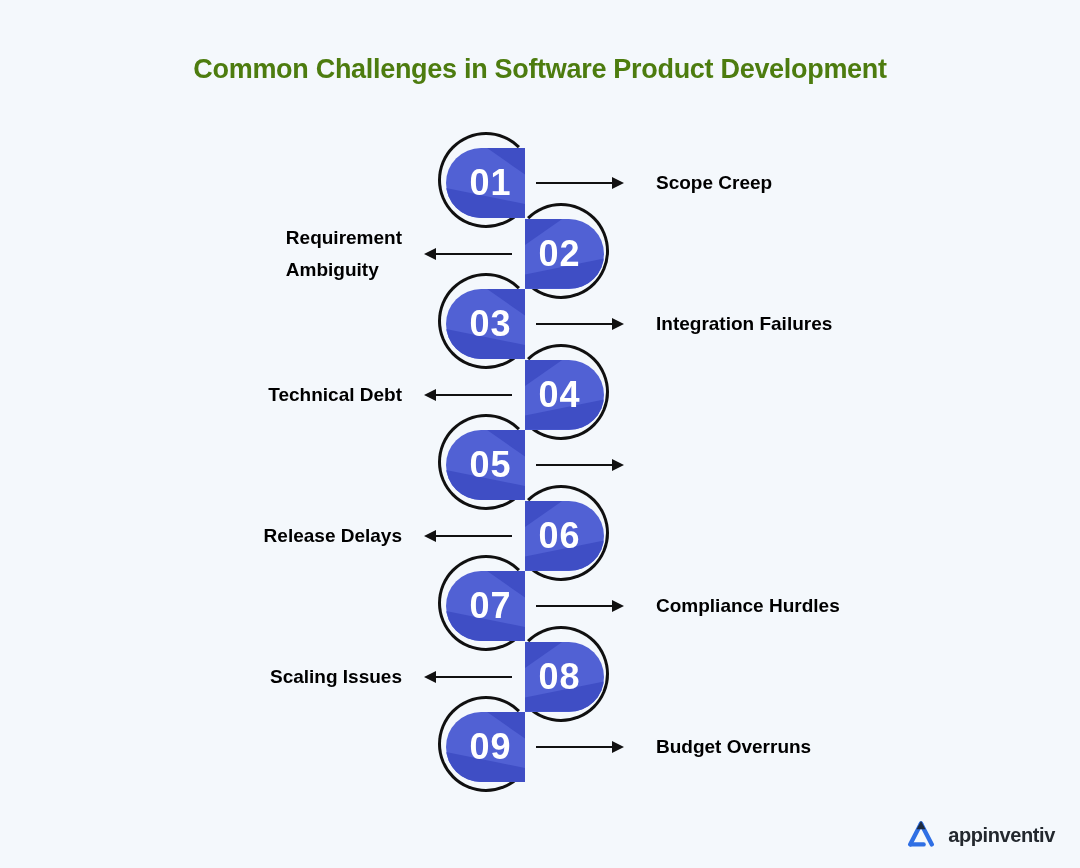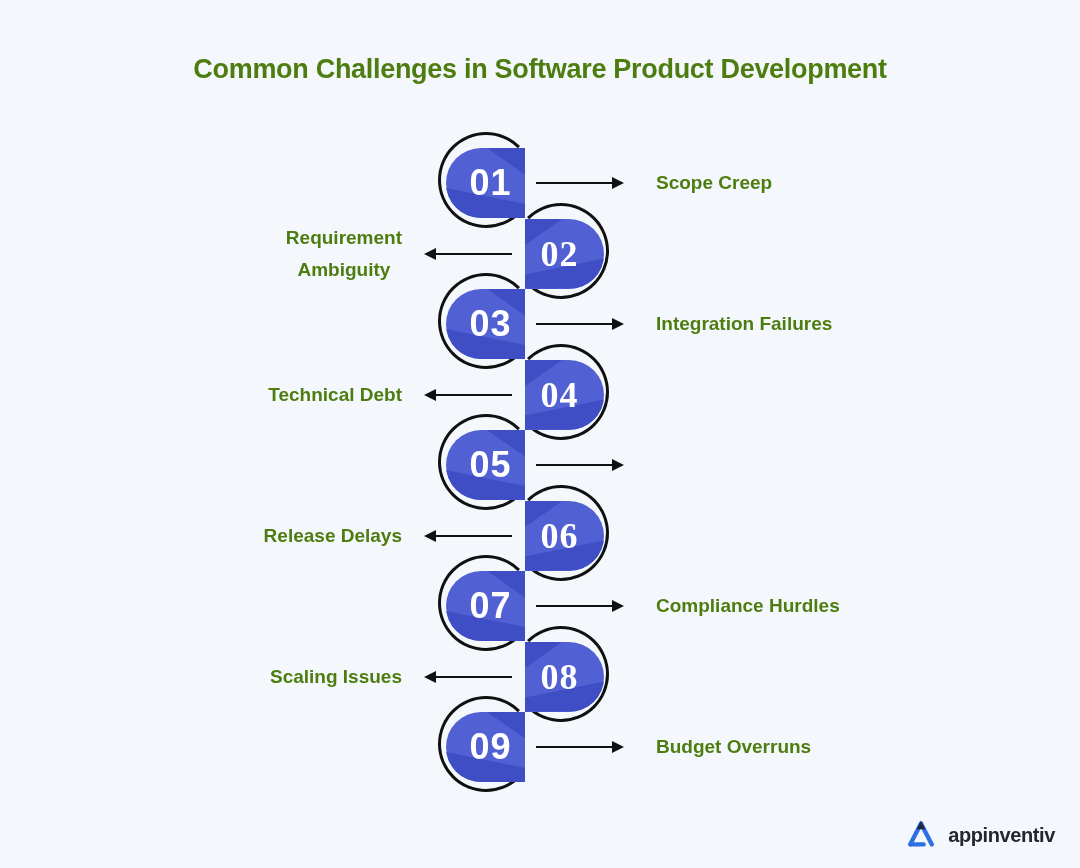--- a/index.html
+++ b/index.html
@@ -31,21 +31,21 @@
     position:absolute;top:var(--top);
     width:79px;height:70px;
     background:#5161d4;
     overflow:hidden;
     display:flex;align-items:center;justify-content:center;
   }
   .badge::before,.badge::after{
     content:"";position:absolute;inset:0;background:#3f4ec5;
   }
   .side-right .badge{left:446px;border-radius:35px 0 0 35px;}
-  .side-left  .badge{left:525px;border-radius:0 35px 35px 0;font-family:Liberation Serif, serif;}
+  .side-left  .badge{left:525px;border-radius:0 35px 35px 0;}
   .side-right .badge::before{clip-path:polygon(52% 0, 100% 0, 100% 38%);}
   .side-right .badge::after {clip-path:polygon(0 57%, 100% 80%, 100% 100%, 0 100%);}
   .side-left  .badge::before{clip-path:polygon(48% 0, 0 0, 0 38%);}
   .side-left  .badge::after {clip-path:polygon(100% 57%, 0 80%, 0 100%, 100% 100%);}
   .num{
     position:relative;z-index:2;
     color:#ffffff;font-size:36px;font-weight:700;letter-spacing:1px;
   }
   .side-right .num{transform:translateX(5px);}
   .side-left  .num{transform:translateX(-5px);}
@@ -69,25 +69,25 @@
   .side-left  .arrow{left:424px;}
   .shaft{width:76px;height:2px;background:#111;}
   .head{width:0;height:0;border-top:6px solid transparent;border-bottom:6px solid transparent;}
   .side-right .head{border-left:12px solid #111;}
   .side-left  .head{border-right:12px solid #111;}
 
   
   .label{
     position:absolute;top:calc(var(--top) + 35px);
     transform:translateY(-50%);
-    font-size:19px;font-weight:700;line-height:32px;color:#4d7c0f;
+    font-size:19px;font-weight:700;line-height:32px;color:#000000;
     white-space:nowrap;
   }
   .side-right .label{left:656px;text-align:left;}
-  .side-left  .label{right:678px;text-align:center;}
+  .side-left  .label{right:678px;text-align:left;}
   .label span{display:block;}
 
   
   .logo{
     position:absolute;right:25px;bottom:21px;
     display:flex;align-items:flex-end;gap:13px;
   }
   .logo-text{
     font-size:20px;font-weight:700;color:#23282e;letter-spacing:-0.4px;
   }

